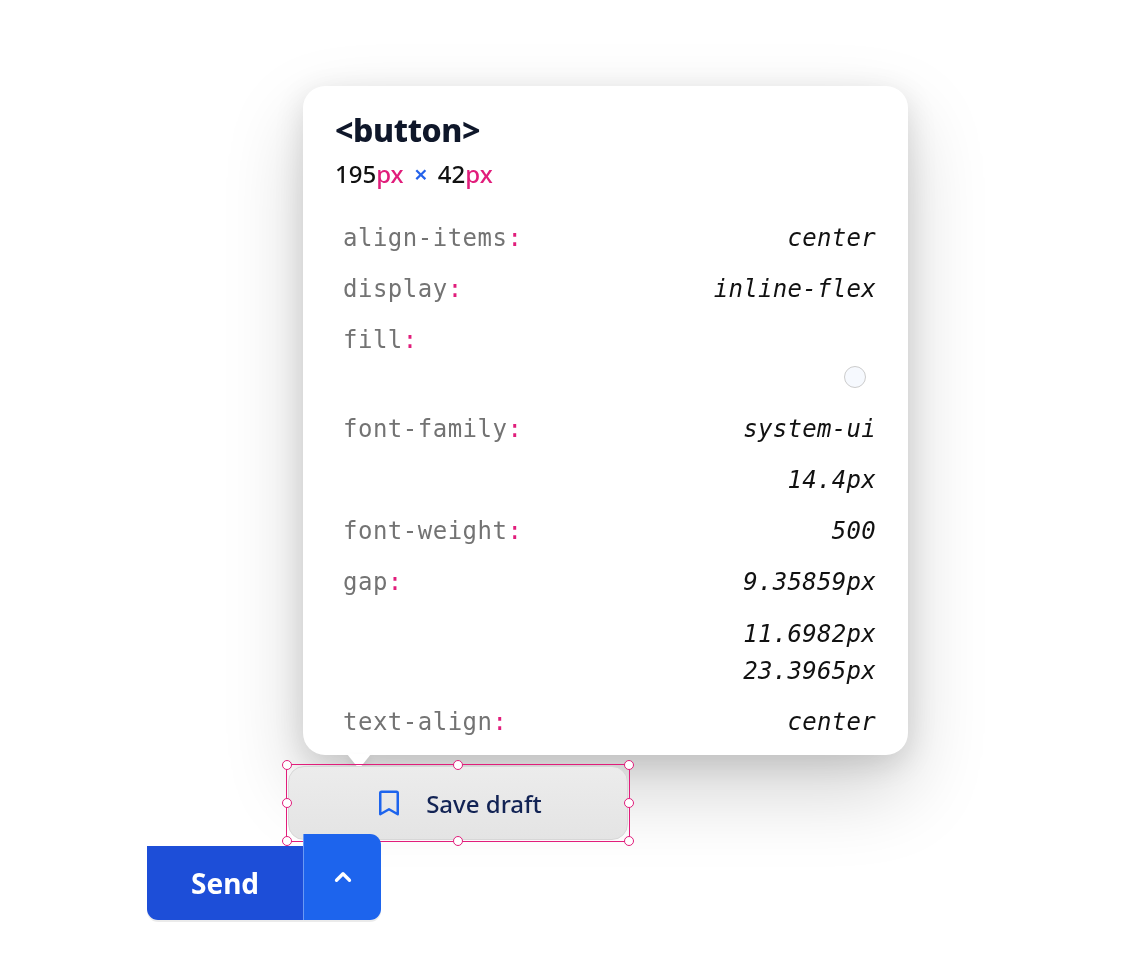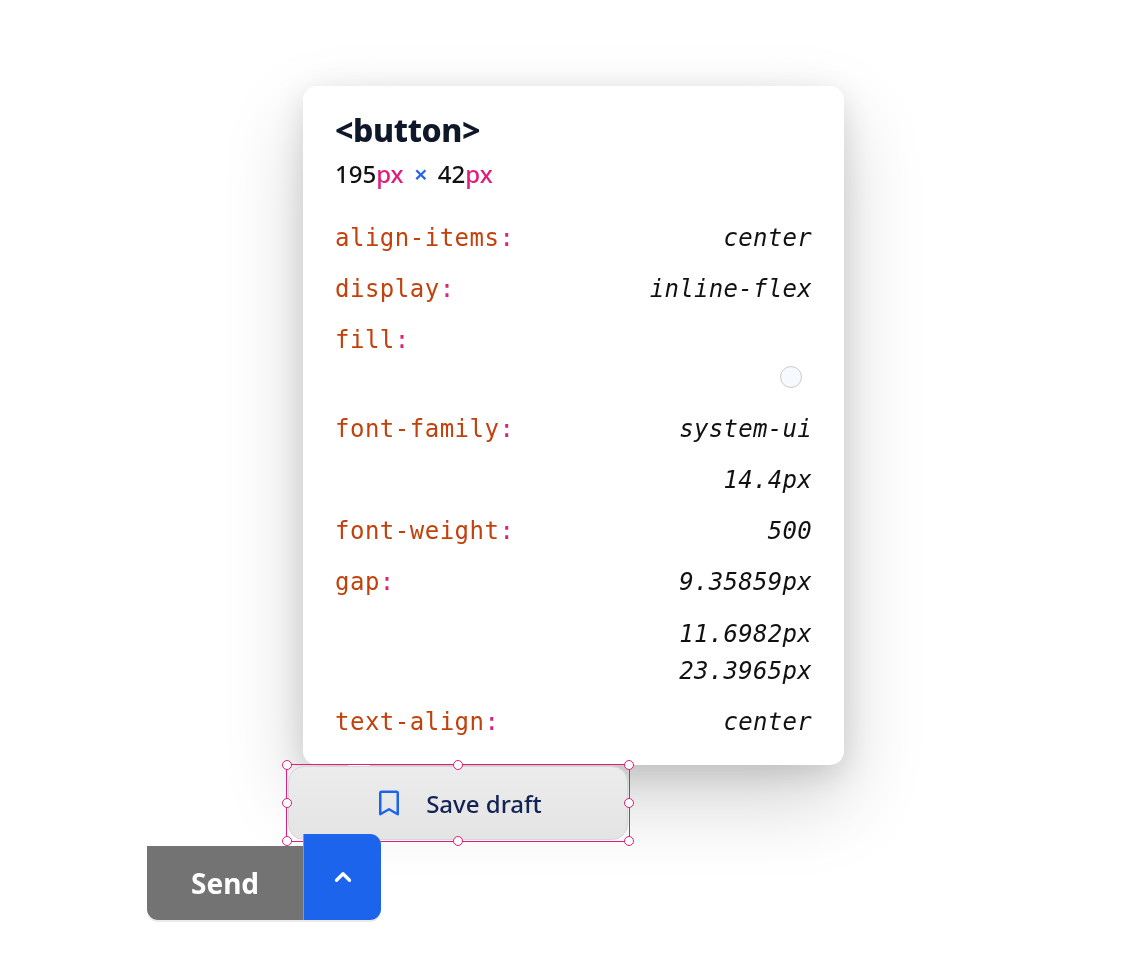--- a/index.html
+++ b/index.html
@@ -9,25 +9,25 @@
       background: #ffffff;
       font-family: system-ui, -apple-system, sans-serif;
       position: relative;
       overflow: hidden;
     }
 
     .tooltip-panel {
       position: absolute;
       top: 86px;
       left: 303px;
-      width: 541px;
+      width: 605px;
       background: #ffffff;
-      border-radius: 14px;
+      border-radius: 22px;
       box-shadow: 0 35px 80px rgba(0,0,0,0.18), 0 8px 30px rgba(0,0,0,0.12);
-      padding: 22px 32px 24px 32px;
+      padding: 22px 32px 14px 32px;
     }
 
     .tooltip-panel::after {
       content: "";
       position: absolute;
       bottom: -14px;
       left: 44px;
       width: 0; height: 0;
       border-left: 12px solid transparent;
       border-right: 12px solid transparent;
@@ -60,22 +60,23 @@
 
     .prop-row {
       display: flex;
       align-items: flex-start;
       font-family: ui-monospace, "SF Mono", Menlo, Consolas, monospace;
       font-size: 24px;
       line-height: 1.55;
     }
 
     .prop-key {
-      color: #c2410c;
+      color: #737373;
       letter-spacing: 0.5px;
+      margin-left: 8px;
     }
     .prop-key::after { content: ":"; color: #e11d7b; }
 
     .prop-val {
       margin-left: auto;
       text-align: right;
       color: #111;
       letter-spacing: 0.3px;
       white-space: pre-line;
       font-style: italic;
@@ -146,21 +147,21 @@
       position: absolute;
       top: 834px;
       left: 147px;
       display: flex;
       height: 86px;
       border-radius: 11px;
       overflow: hidden;
       box-shadow: 0 2px 0 rgba(0,0,0,0.08);
     }
     .send-btn {
-      background: #737373;
+      background: #1d4ed8;
       color: #fff;
       border: none;
       font-size: 28px;
       font-weight: 700;
       padding: 0 44px;
       display: flex;
       align-items: center;
       cursor: pointer;
       font-family: system-ui, -apple-system, sans-serif;
       margin-top: 12px;

